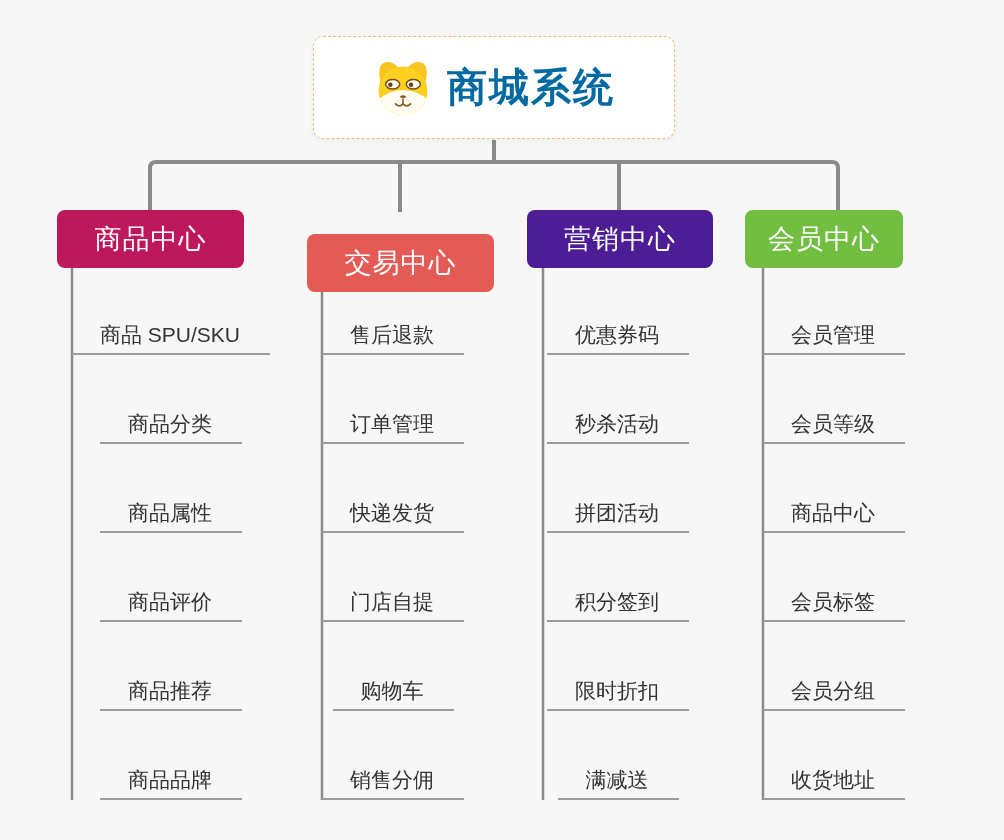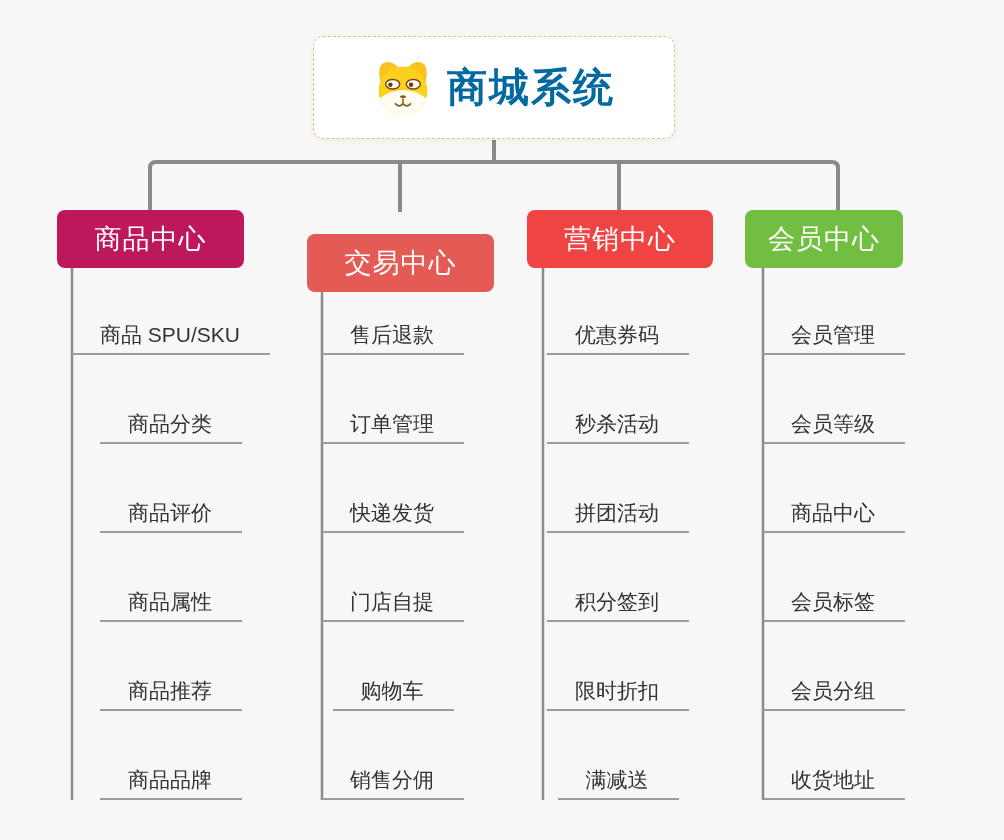--- a/index.html
+++ b/index.html
@@ -89,32 +89,32 @@
     </svg>
     <span class="root-title">商城系统</span>
   </div>
 
   <div class="branch-box branch-1" style="background-color: #be185d;">
     <span>商品中心</span>
   </div>
   <div class="branch-box branch-2" style="background-color: rgb(228, 91, 86);">
     <span>交易中心</span>
   </div>
-  <div class="branch-box branch-3" style="background-color: #ef4444;">
+  <div class="branch-box branch-3" style="background-color: #4c1d95;">
     <span>营销中心</span>
   </div>
   <div class="branch-box branch-4" style="background-color: rgb(114, 190, 64);">
     <span>会员中心</span>
   </div>
 
   <div class="child-col col-1">
     <div class="child-topic">商品 SPU/SKU</div>
     <div class="child-topic">商品分类</div>
+    <div class="child-topic">商品属性</div>
     <div class="child-topic">商品评价</div>
-    <div class="child-topic">商品属性</div>
     <div class="child-topic">商品推荐</div>
     <div class="child-topic">商品品牌</div>
   </div>
 
   <div class="child-col col-2">
     <div class="child-topic">售后退款</div>
     <div class="child-topic">订单管理</div>
     <div class="child-topic">快递发货</div>
     <div class="child-topic">门店自提</div>
     <div class="child-topic">购物车</div>

